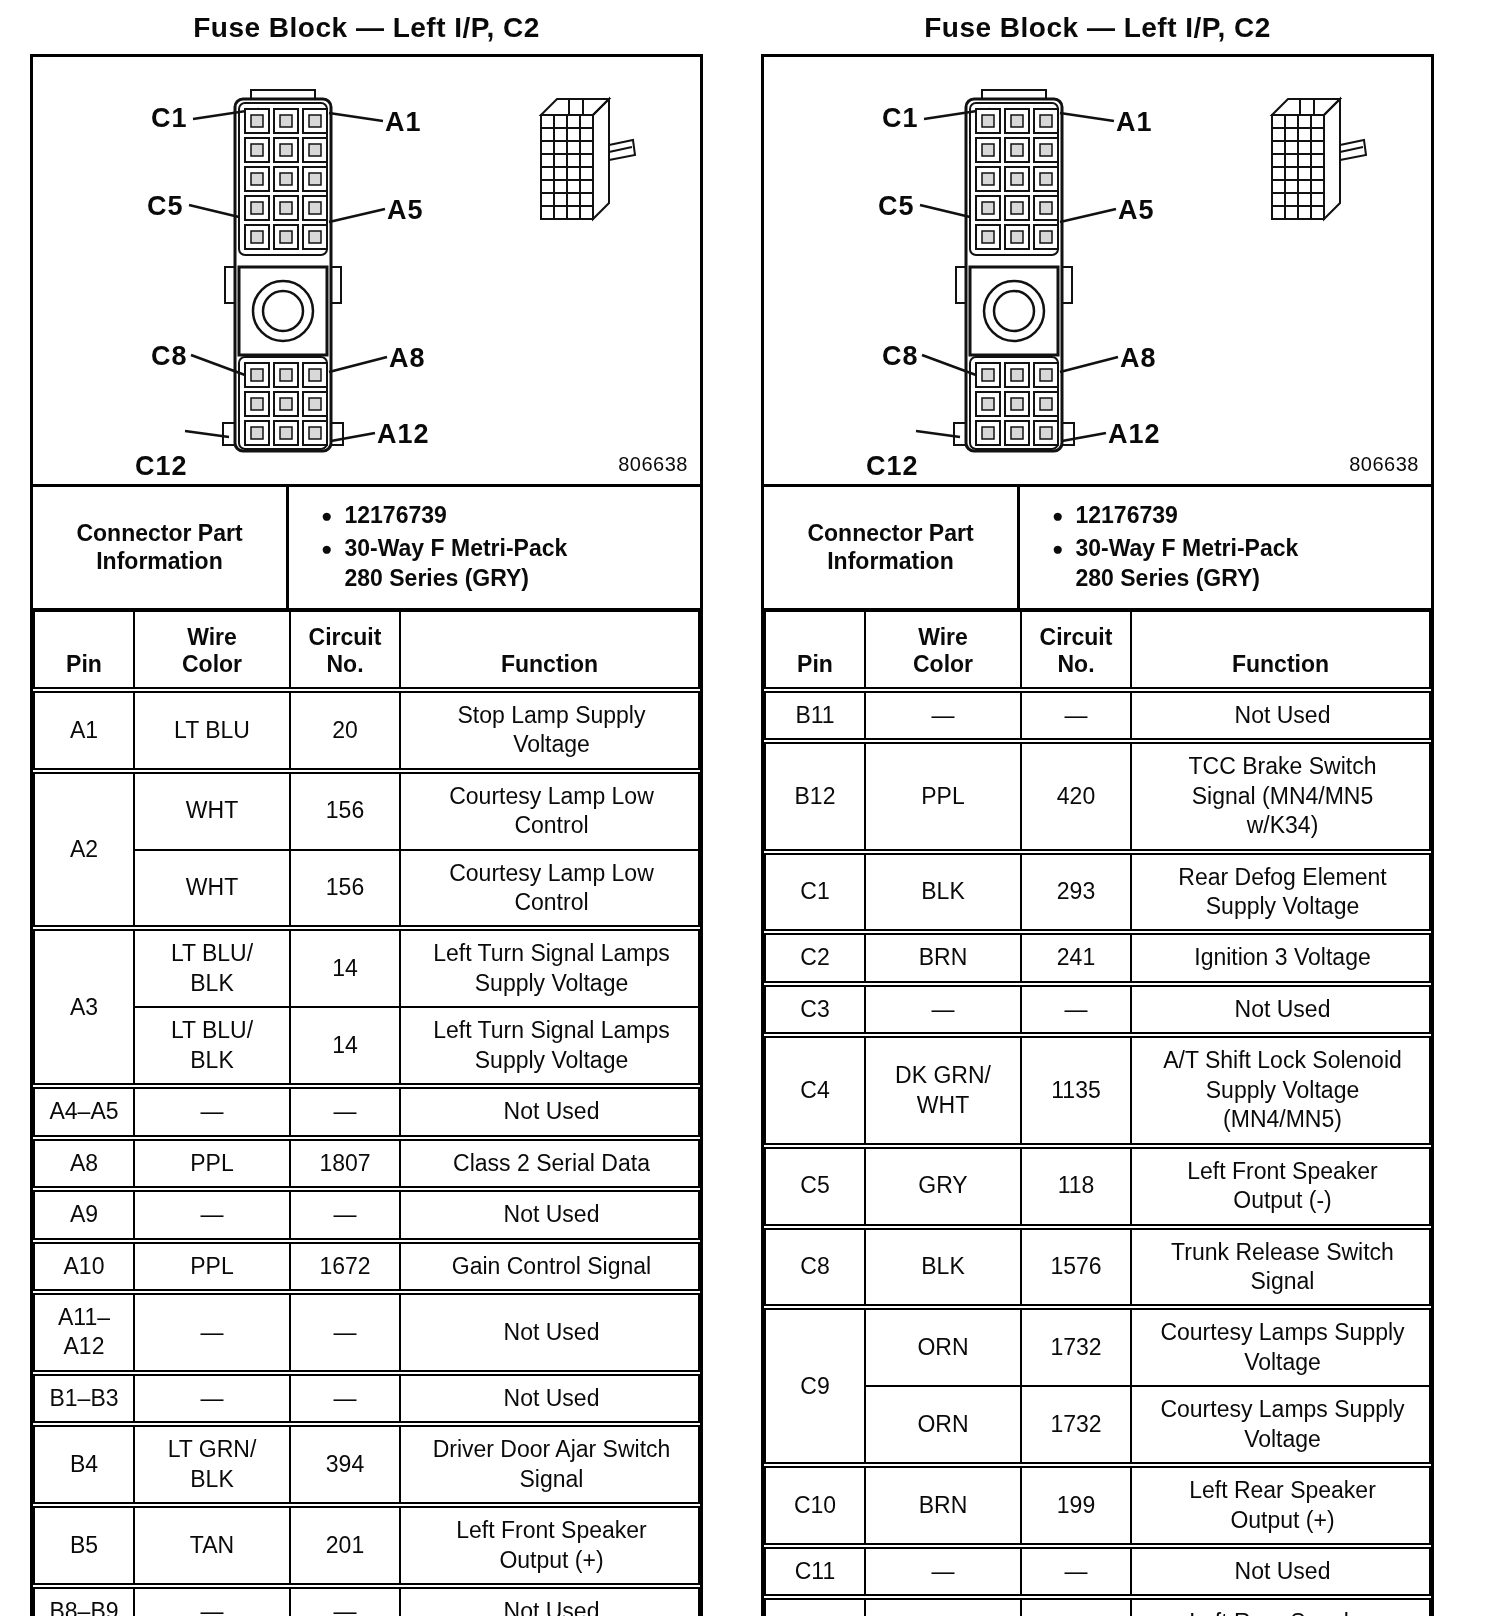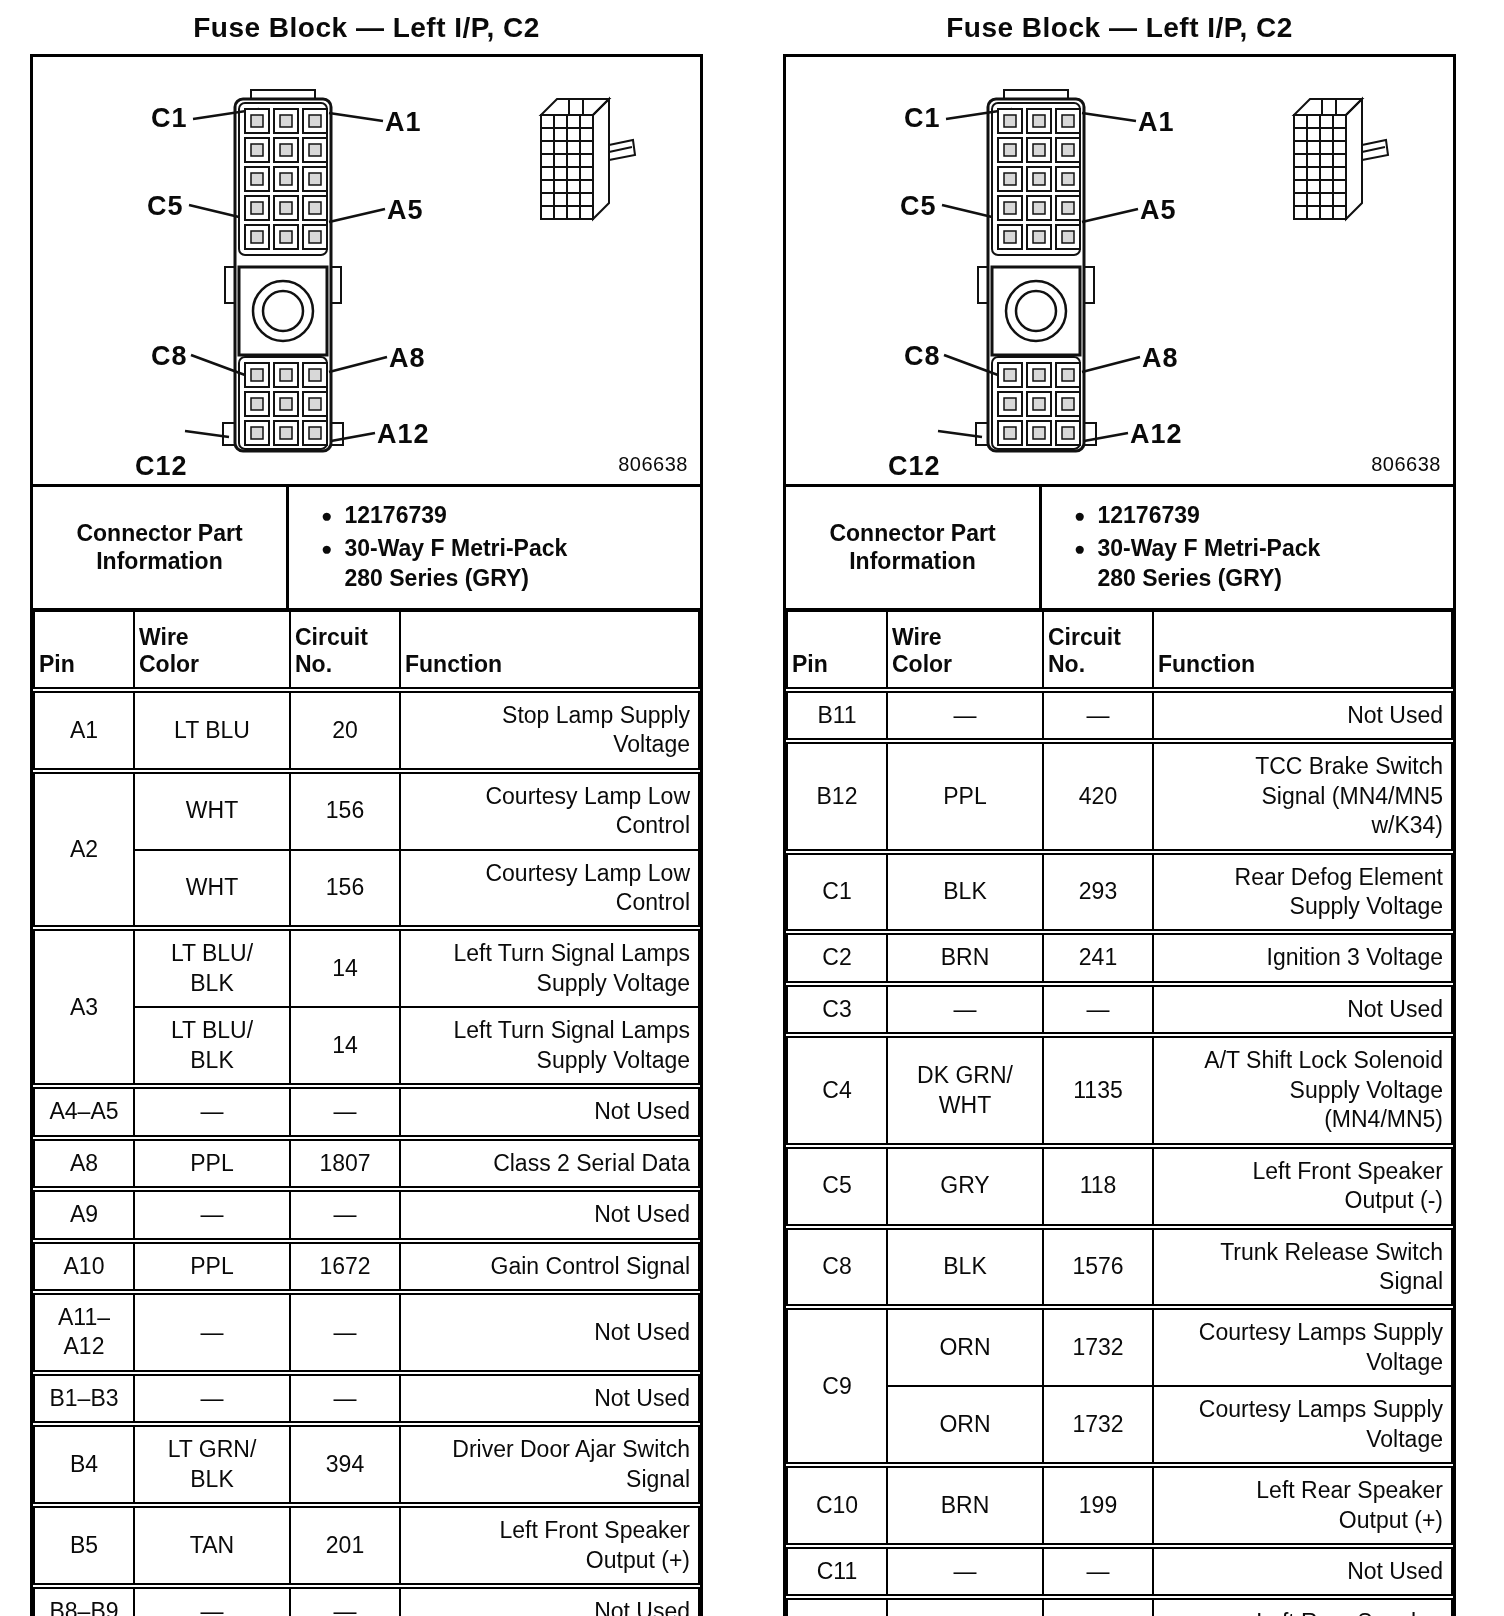--- a/index.html
+++ b/index.html
@@ -5,21 +5,21 @@
   * { box-sizing: border-box; margin: 0; padding: 0; }
   html, body { background: #ffffff; }
   body {
     width: 1504px; height: 1616px;
     font-family: "Liberation Sans", "DejaVu Sans", sans-serif;
     color: #0a0a0a;
     overflow: hidden;
   }
   .page {
     width: 1504px; height: 1616px;
-    display: flex; gap: 80px;
+    display: flex; gap: 58px;
     padding: 10px 30px 0 30px;
   }
   .panel { width: 673px; flex: 0 0 auto; }
   .panel-title {
     font-size: 28px; font-weight: 700; text-align: center;
     margin: 2px 0 10px 0; letter-spacing: 0.5px;
   }
   .panel-box { border: 3px solid #000; background: #fff; }
 
   
@@ -50,29 +50,29 @@
     font-size: 23px; font-weight: 700; line-height: 1.3;
   }
   .bullet-item { display: flex; align-items: flex-start; gap: 12px; }
   .bullet { font-size: 19px; line-height: 1.55; }
   .bullet-text { white-space: pre-line; }
 
   
   table { width: 100%; border-collapse: collapse; table-layout: fixed; }
   th {
     border: 2px solid #000; font-size: 23px; font-weight: 700;
-    text-align: left; vertical-align: bottom;
+    text-align: center; vertical-align: bottom;
     padding: 12px 4px 8px 4px; white-space: pre-line; line-height: 1.2;
   }
   td {
     border: 2px solid #000; font-size: 23px; line-height: 1.28;
     padding: 8px 8px;
   }
   td.center { text-align: center; vertical-align: middle; white-space: pre-line; }
-  td.func   { text-align: right; vertical-align: middle; white-space: pre-line; padding-left: 12px; }
+  td.func   { text-align: center; vertical-align: middle; white-space: pre-line; padding-left: 12px; }
   tr.group-start td { border-top: 6px double #000; }
 </style>
 </head>
 <body>
 
 <main class="page" id="panels">
   <section class="panel">
     <h2 class="panel-title">Fuse Block — Left I/P, C2</h2>
     <div class="panel-box">
 

